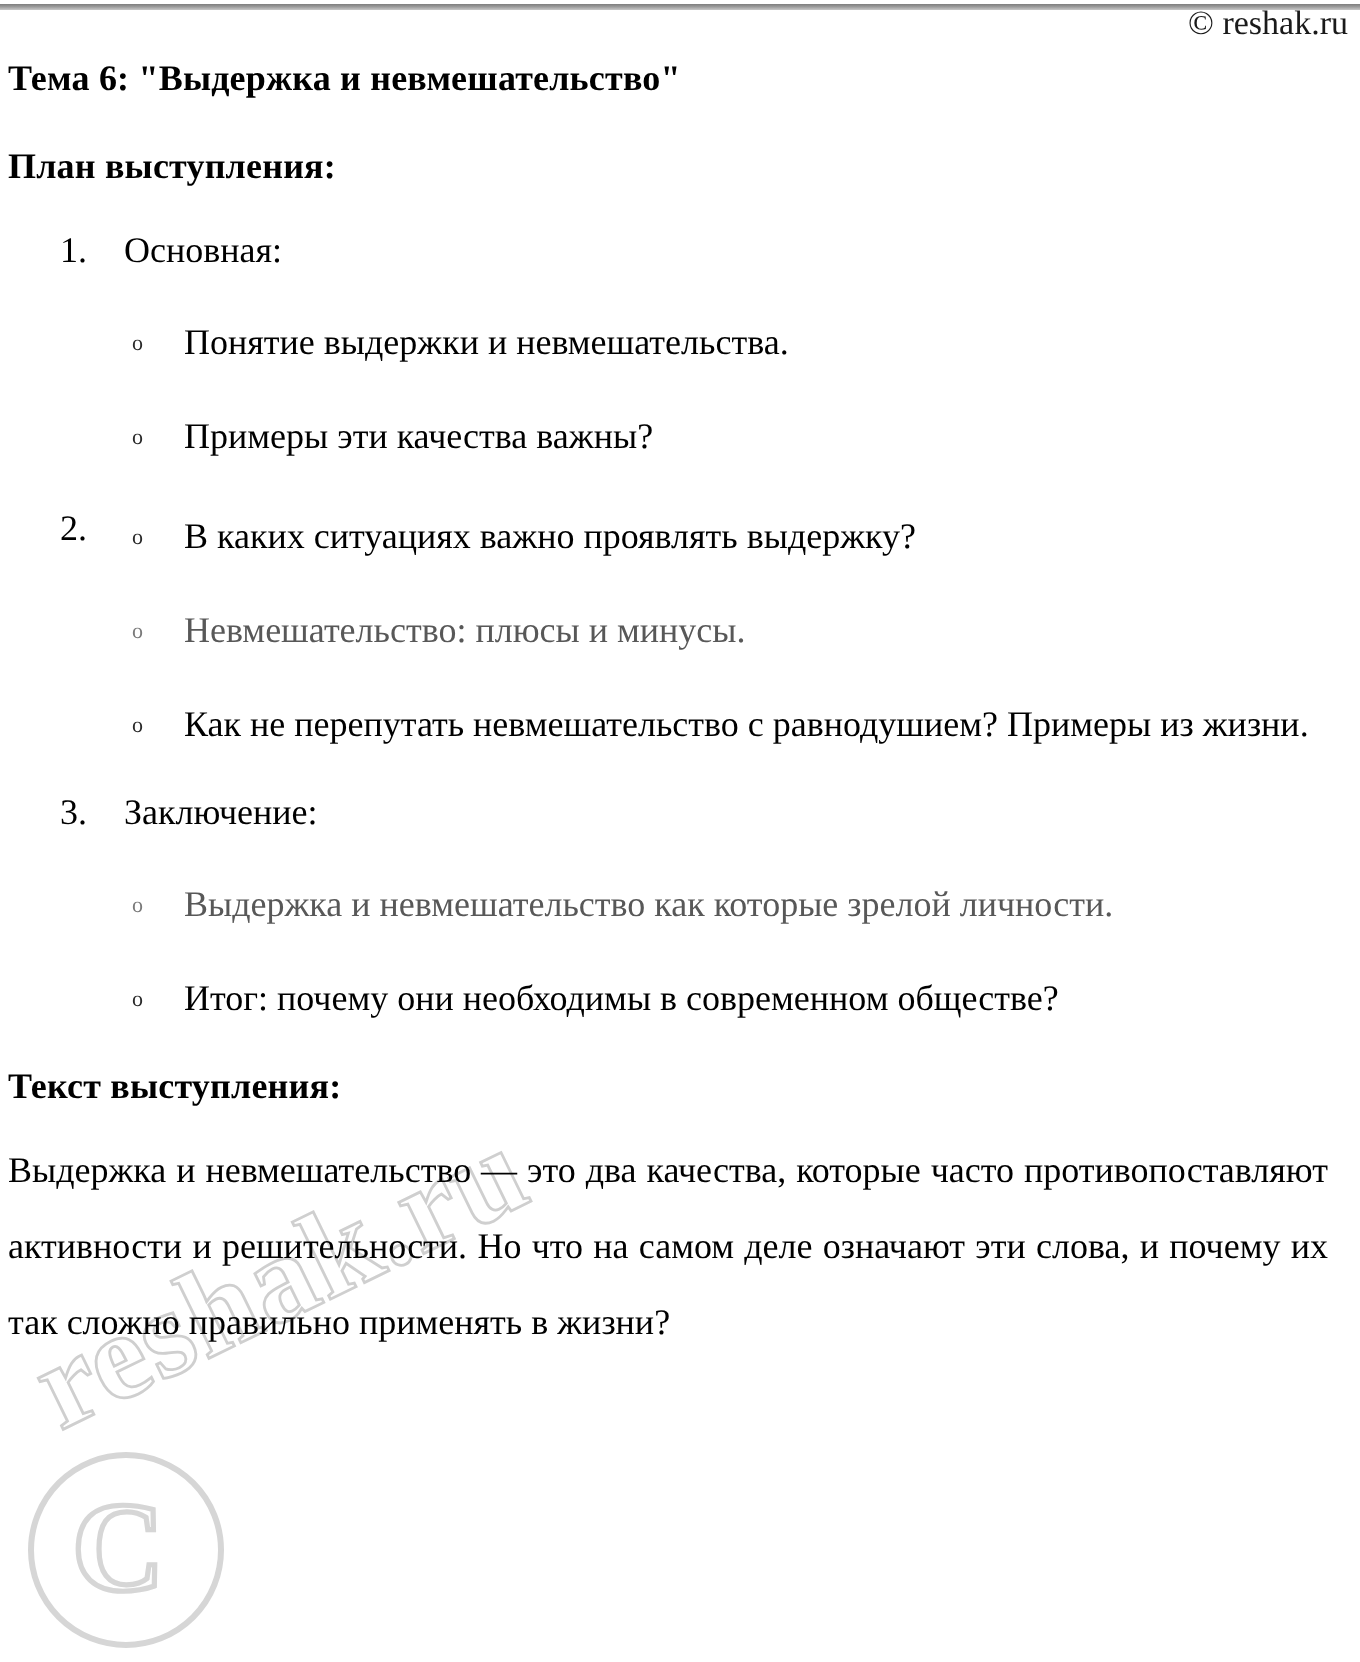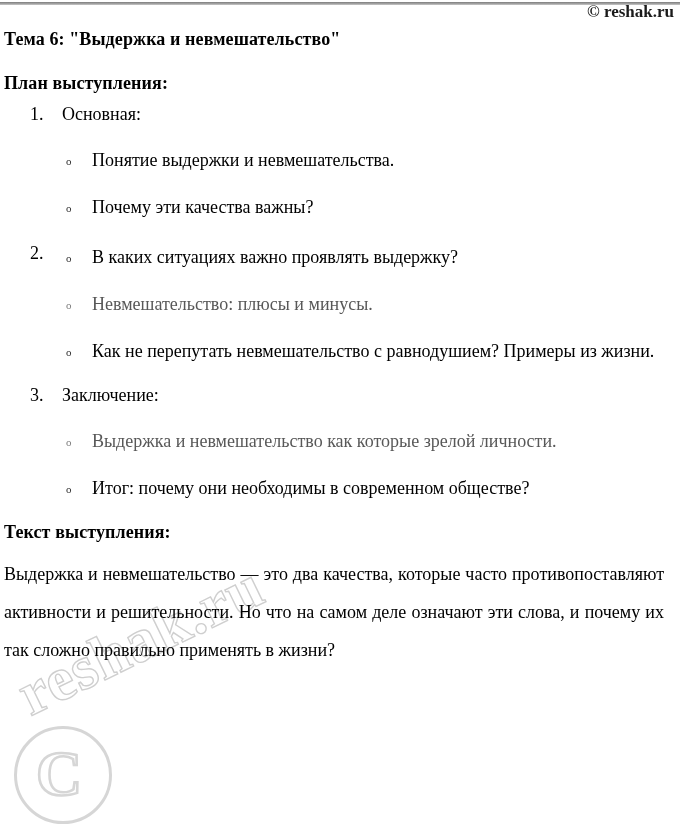--- a/index.html
+++ b/index.html
@@ -28,42 +28,41 @@
 
   
   .attribution {
     position: absolute;
     top: 2px;
     right: 6px;
     font-size: 17px;
     line-height: 20px;
     color: #1a1a1a;
     white-space: nowrap;
-    font-weight: bold;
   }
 
   
   .page {
     position: absolute;
     top: 0;
     left: 0;
     width: 680px;
     padding: 28px 8px 0 4px;
     box-sizing: border-box;
     z-index: 2;
   }
 
   .heading {
     font-size: 18px;
     font-weight: bold;
     line-height: 22px;
     margin: 0 0 22px 0;
     letter-spacing: .1px;
   }
-  .heading.second { margin-bottom: 9px; }
+  .heading.second { margin-bottom: 20px; }
   .heading.third  { margin: 6px 0 12px 0; }
 
   
   .num-list {
     list-style: none;
     margin: 0;
     padding: 0;
   }
   .num-item { margin: 0 0 18px 0; }
   .num-row {
@@ -180,21 +179,21 @@
 
   <h1 class="heading">Тема 6: "Выдержка и невмешательство"</h1>
 
   <h2 class="heading second">План выступления:</h2>
 
   <ol class="num-list" id="plan-list">
       <li class="num-item">
         <div class="num-row"><span class="num-marker">1.</span><span>Основная:</span></div>
         <ul class="sub-list">
           <li class="sub-item"><span class="sub-marker">o</span><span>Понятие выдержки и невмешательства.</span></li>
-          <li class="sub-item"><span class="sub-marker">o</span><span>Почему эти качества важны?</span></li>
+          <li class="sub-item"><span class="sub-marker">o</span><span>Примеры эти качества важны?</span></li>
         </ul>
       </li>
       <li class="num-item">
         <div class="num-row"><span class="num-marker">2.</span></div>
         <ul class="sub-list">
           <li class="sub-item"><span class="sub-marker">o</span><span>В каких ситуациях важно проявлять выдержку?</span></li>
           <li class="sub-item faded"><span class="sub-marker">o</span><span>Невмешательство: плюсы и минусы.</span></li>
           <li class="sub-item justify"><span class="sub-marker">o</span><span>Как не перепутать невмешательство с равнодушием? Примеры из жизни.</span></li>
         </ul>
       </li>

